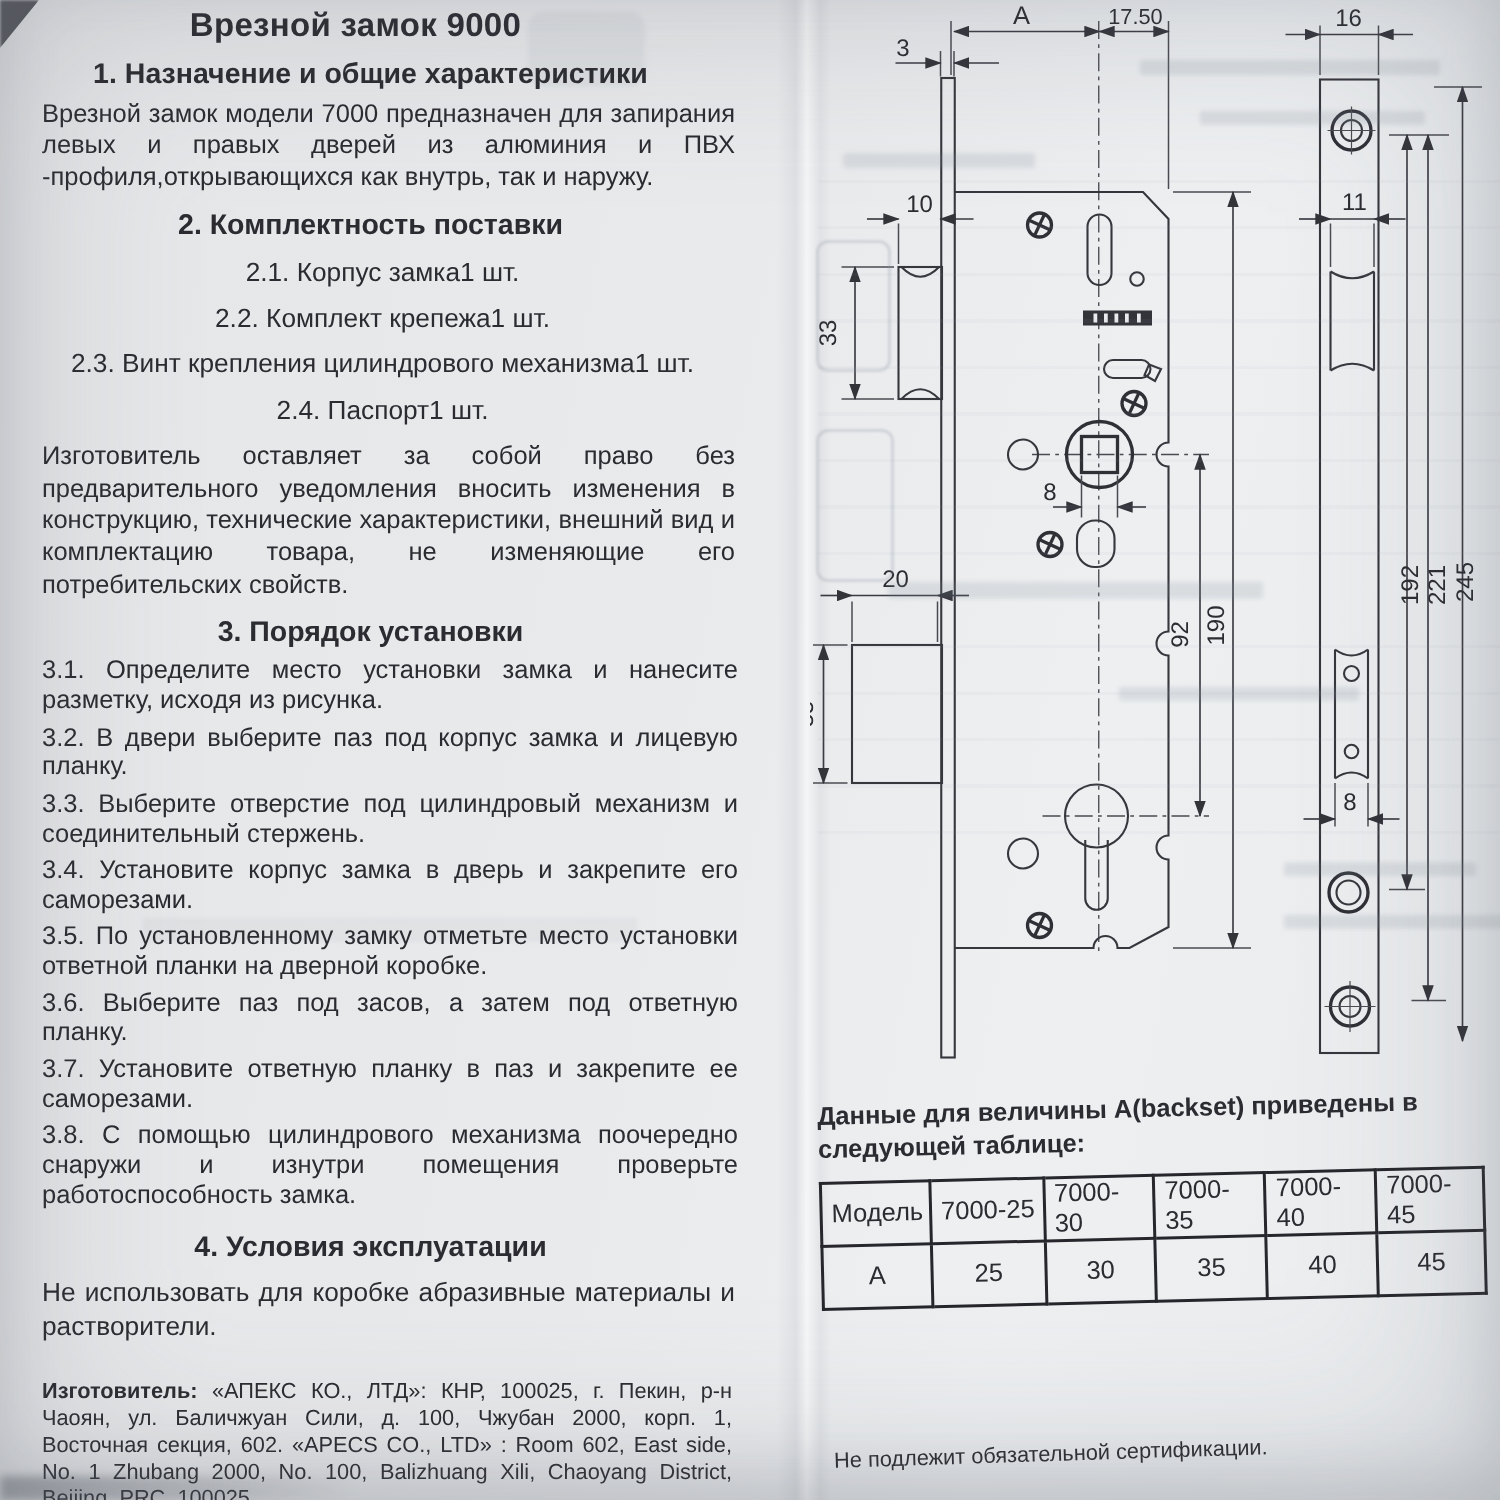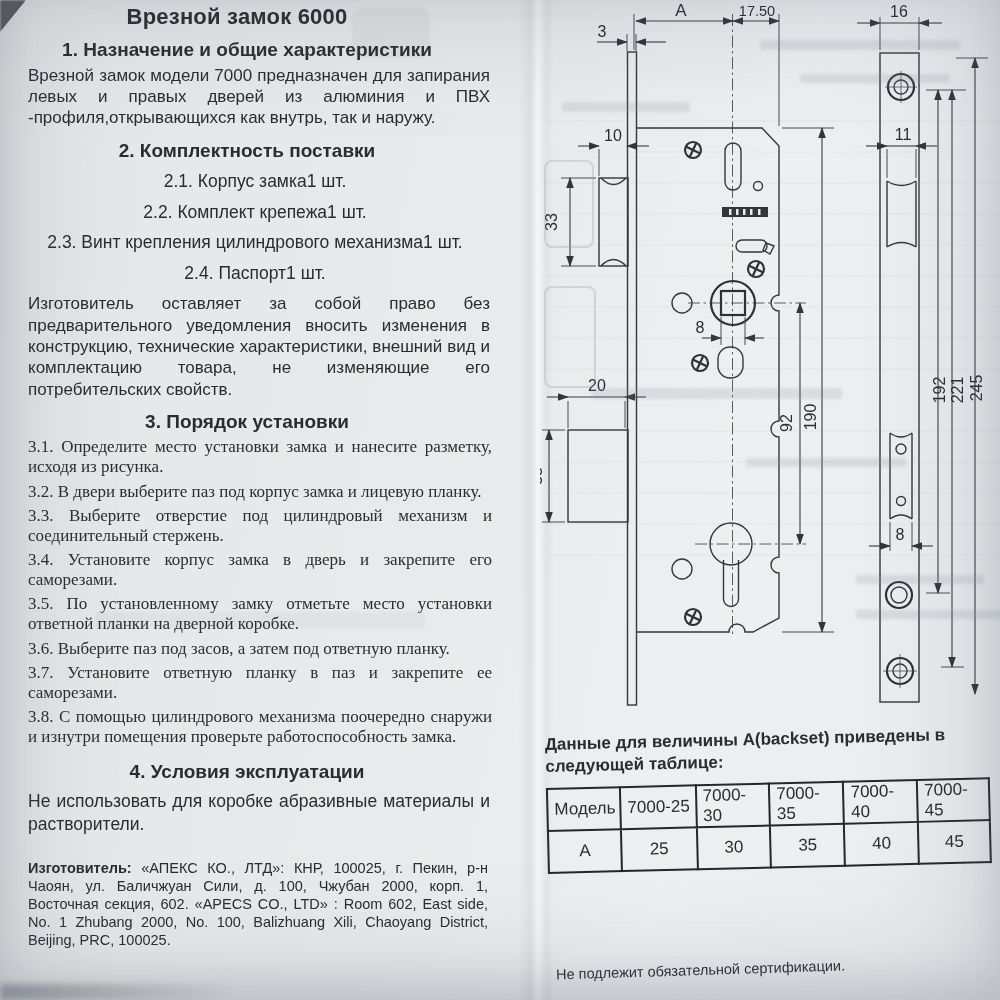--- a/index.html
+++ b/index.html
@@ -25,21 +25,21 @@
 
   
   .left-col{position:absolute;left:18px;top:4px;width:478px;}
   .doc-title{font-size:22px;font-weight:bold;text-align:center;margin:0 40px 0 0;letter-spacing:.2px;}
   .sec-head{font-size:19px;font-weight:bold;text-align:center;margin:9px 20px 4px 0;}
   .body-p{font-size:17px;line-height:1.24;text-align:justify;margin:2px 6px 0 10px;}
   .kit-list{margin:6px 0 0 10px;}
   .kit-row{display:flex;justify-content:center;font-size:17.5px;padding:3px 14px 6.5px 0;}
   .kit-row .qty{white-space:nowrap;}
   .note-p{font-size:17px;line-height:1.26;text-align:justify;margin:3px 6px 0 10px;}
-  .steps{margin:2px 4px 0 10px;font-family:Liberation Serif, serif;}
+  .steps{margin:2px 4px 0 10px;}
   .step{font-size:17px;line-height:1.17;text-align:justify;margin:0 0 4.5px 0;}
   .use-p{font-size:17.5px;line-height:1.32;text-align:justify;margin:7px 6px 0 10px;}
   .legal{font-size:14.5px;line-height:1.235;text-align:justify;margin:0 8px 0 10px;}
   .legal-block{margin-top:24px;}
   .legal b{font-weight:bold;}
   .ghost-smudge{position:absolute;background:rgba(130,140,152,.18);filter:blur(1.5px);border-radius:2px;}
 
   
   .diagram-wrap{position:absolute;left:540px;top:0;width:460px;height:720px;}
   .ghost-badge{position:absolute;border:2px solid rgba(140,150,162,.28);border-radius:8px;filter:blur(.6px);}
@@ -66,21 +66,21 @@
 <body>
 
 <div class="page">
 
   <div class="corner-mark"></div>
   <div class="crease"></div>
   <div class="ghost-smudge" style="left:352px;top:8px;width:78px;height:50px;border-radius:10px;opacity:.55"></div>
   <div class="ghost-smudge" style="left:95px;top:612px;width:330px;height:16px;opacity:.45"></div>
 
   <div class="left-col">
-    <div class="doc-title">Врезной замок 6000</div>
+    <div class="doc-title">Врезной замок 9000</div>
 
     <div class="sec-head">1. Назначение и общие характеристики</div>
     <p class="body-p">Врезной замок модели 7000 предназначен для запирания левых и правых дверей из алюминия и ПВХ -профиля,открывающихся как внутрь, так и наружу.</p>
 
     <div class="sec-head" style="margin-top:12px">2. Комплектность поставки</div>
     <div class="kit-list">
       <div class="kit-row">
         <span>2.1. Корпус замка</span>
         <span class="qty">1 шт.</span>
       </div>

